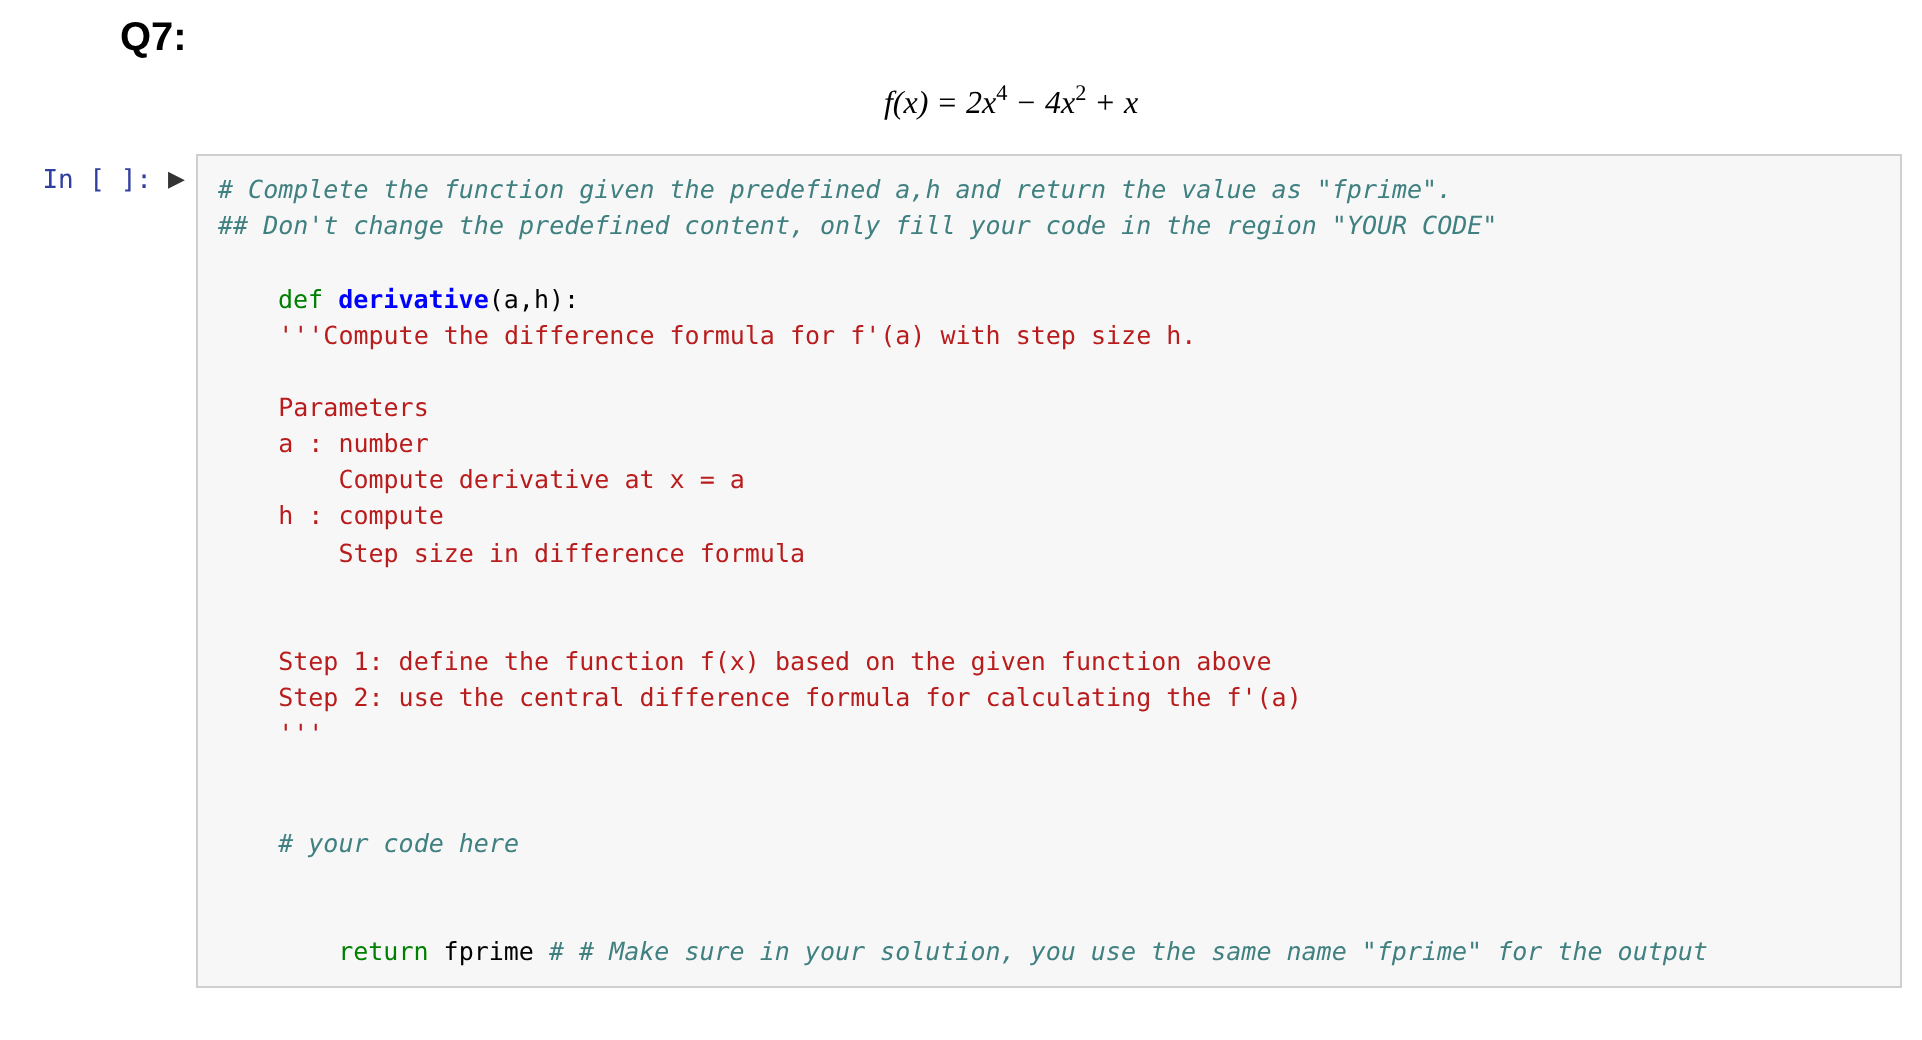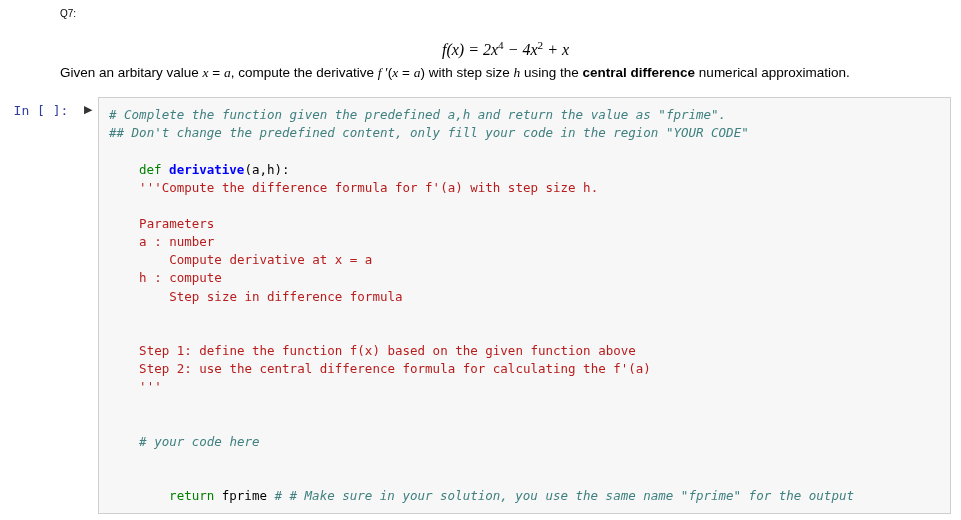--- a/index.html
+++ b/index.html
@@ -11,23 +11,23 @@
     background: #fff;
   }
   .container {
     width: 961px;
     box-sizing: border-box;
   }
   .markdown-section {
     padding: 4px 10px 10px 60px;
   }
   .q-title {
-    font-weight: normal;
-    font-size: 10px;
-    margin: 4px 0 20px 0;
+    font-weight: bold;
+    font-size: 20px;
+    margin: 4px 0 10px 0;
   }
   .q-text {
     font-size: 13.5px;
     margin: 6px 0;
   }
   .formula {
     text-align: center;
     font-family: "Times New Roman", serif;
     font-size: 16px;
     margin: 6px 0;
@@ -36,21 +36,21 @@
   .cell-row {
     display: flex;
     align-items: flex-start;
     padding: 0 0 10px 6px;
   }
   .prompt {
     flex: 0 0 70px;
     font-family: monospace;
     font-size: 13px;
     color: #303F9F;
-    text-align: center;
+    text-align: right;
     padding: 6px 8px 0 0;
     white-space: nowrap;
   }
   .run-caret {
     flex: 0 0 12px;
     font-size: 11px;
     color: #333;
     padding: 6px 2px 0 0;
     font-family: Arial, sans-serif;
   }
@@ -74,21 +74,20 @@
   .serif-i { font-family: 'Times New Roman', serif; font-style: italic; }
 </style>
 </head>
 <body>
 
 <div class="container">
 
   <div class="markdown-section">
     <div class="q-title">Q7:</div>
     <div class="formula"><span class="serif-i">f</span>(<span class="serif-i">x</span>) = 2<span class="serif-i">x</span><span class="sup">4</span> − 4<span class="serif-i">x</span><span class="sup">2</span> + <span class="serif-i">x</span></div>
-    <div class="q-text">Given an arbitary value <span class="serif-i">x</span> = <span class="serif-i">a</span>, compute the derivative <span class="serif-i">f</span> ′(<span class="serif-i">x</span> = <span class="serif-i">a</span>) with step size <span class="serif-i">h</span> using the <b>central difference</b> numerical approximation.</div>
   </div>
 
   <div class="cell-row">
     <div class="prompt">In [ ]:</div>
     <div class="run-caret">▶</div>
     <div class="code-area"><span class="cm"># Complete the function given the predefined a,h and return the value as "fprime".</span>
 <span class="cm">## Don't change the predefined content, only fill your code in the region "YOUR CODE"</span>
 
 <span class="kw">def</span><span class="fn"> derivative</span><span>(a,h):</span>
 <span class="st">    '''Compute the difference formula for f'(a) with step size h.</span>

